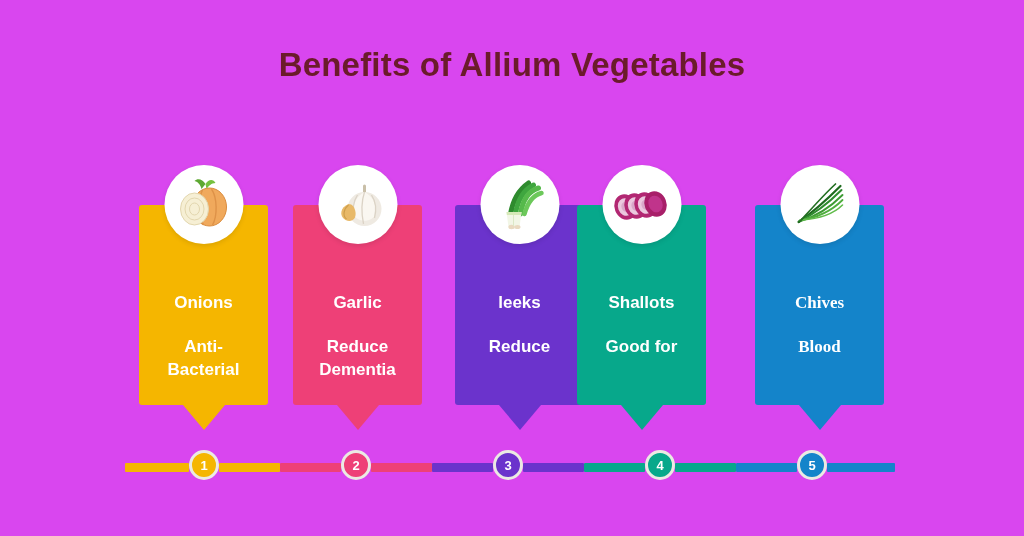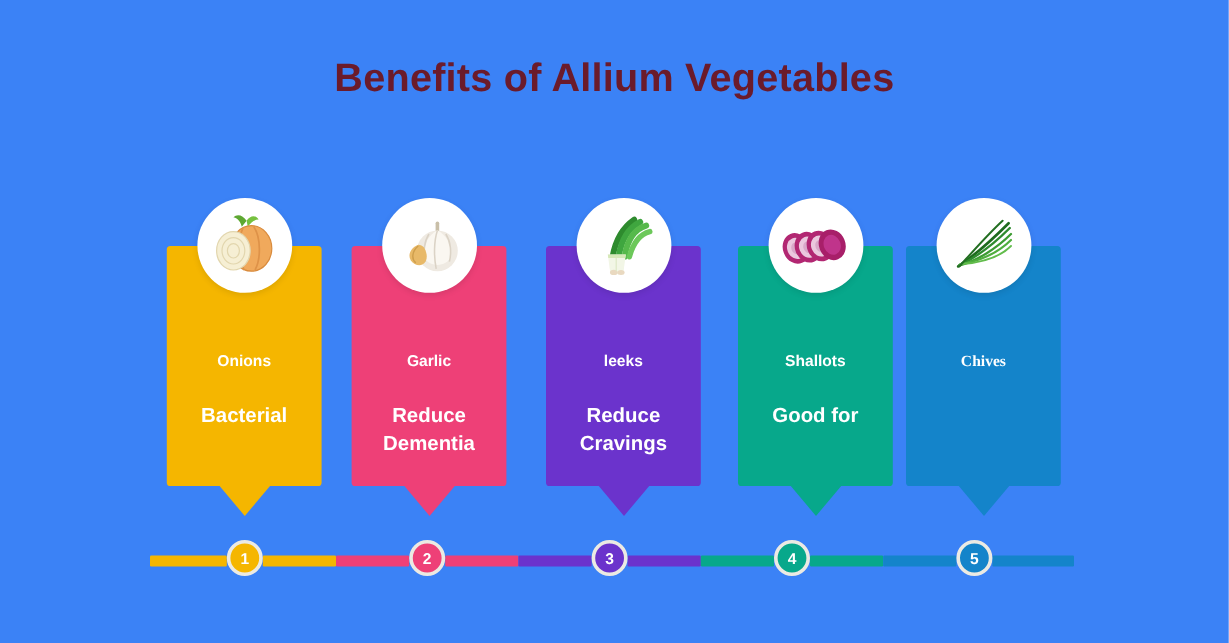--- a/index.html
+++ b/index.html
@@ -9,21 +9,21 @@
   body {
     width: 1024px;
     height: 536px;
     overflow: hidden;
     font-family: "Liberation Sans", sans-serif;
   }
   #infographic {
     position: relative;
     width: 1024px;
     height: 536px;
-    background: #3b82f6;
+    background: #d946ef;
   }
 
   
   .page-title {
     position: absolute;
     top: 46px;
     left: 0;
     width: 1024px;
     text-align: center;
     font-size: 33px;
@@ -77,21 +77,21 @@
     overflow: hidden;
     z-index: 3;
   }
   .card-icon-circle svg { display: block; }
   .card-veg-label {
     position: absolute;
     top: 88px;
     left: 0;
     width: 100%;
     text-align: center;
-    font-size: 13px;
+    font-size: 17px;
     font-weight: bold;
     color: #FFFFFF;
     z-index: 2;
   }
   .card-benefit {
     position: absolute;
     top: 130px;
     left: 6px;
     width: 117px;
     text-align: center;
@@ -153,20 +153,21 @@
       <path d="M30 16 C26 24, 26 42, 31 51" stroke="#DE9248" stroke-width="1.4" fill="none"></path>
       <path d="M39 15 C45 24, 45 42, 40 51" stroke="#DE9248" stroke-width="1.4" fill="none"></path>
       <ellipse cx="22" cy="35" rx="14" ry="16" fill="#F6EFD4"></ellipse>
       <ellipse cx="22" cy="35" rx="14" ry="16" fill="none" stroke="#E2D6AE" stroke-width="1"></ellipse>
       <ellipse cx="22" cy="35" rx="9.5" ry="11" fill="none" stroke="#E2D6AE" stroke-width="1"></ellipse>
       <ellipse cx="22" cy="35" rx="5" ry="6" fill="none" stroke="#E2D6AE" stroke-width="1"></ellipse>
     </svg>
         </div>
         <div class="card-veg-label">Onions</div>
         <div class="card-benefit">
+          <div>Anti-</div>
           <div>Bacterial</div>
         </div>
       </div>
       <div class="card" style="left: 154px;">
         <div class="card-body" style="background: rgb(238, 64, 119);"></div>
         <div class="card-arrow" style="border-top: 25px solid rgb(238, 64, 119);"></div>
         <div class="card-icon-circle">
           <svg width="62" height="62" viewBox="0 0 62 62">
       <path d="M38 12 L38 20" stroke="#C9BFA8" stroke-width="3" stroke-linecap="round"></path>
       <ellipse cx="38" cy="35" rx="17" ry="17" fill="#EFEAE2"></ellipse>
@@ -198,24 +199,23 @@
       <path d="M18 38 L33 38 L31 53 C30 55, 21 55, 20 53 Z" fill="#F2F6E6"></path>
       <path d="M18 38 L33 38 L32.6 41 L18.4 41 Z" fill="#D6E8B8"></path>
       <ellipse cx="23" cy="53" rx="3.2" ry="2.2" fill="#E9D9C0"></ellipse>
       <ellipse cx="29" cy="53" rx="3" ry="2.1" fill="#E9D9C0"></ellipse>
       <path d="M25 41 L25 52" stroke="#DCE8C6" stroke-width="1" fill="none"></path>
     </svg>
         </div>
         <div class="card-veg-label">leeks</div>
         <div class="card-benefit">
           <div>Reduce</div>
-          <div>Cravings</div>
-        </div>
-      </div>
-      <div class="card" style="left: 476px;">
+        </div>
+      </div>
+      <div class="card" style="left: 438px;">
         <div class="card-body" style="background: rgb(7, 168, 139);"></div>
         <div class="card-arrow" style="border-top: 25px solid rgb(7, 168, 139);"></div>
         <div class="card-icon-circle">
           <svg width="64" height="64" viewBox="0 0 64 64">
       <g>
         <ellipse cx="16" cy="34" rx="11" ry="13" transform="rotate(-22 16 34)" fill="#B22772"></ellipse>
         <ellipse cx="16" cy="34" rx="7.5" ry="9" transform="rotate(-22 16 34)" fill="#EBC8DE"></ellipse>
         <ellipse cx="16" cy="34" rx="4" ry="5" transform="rotate(-22 16 34)" fill="#D9A8C9"></ellipse>
       </g>
       <g>
@@ -249,20 +249,21 @@
         <path d="M11 47 C24 41, 40 29, 53 16" stroke="#2E8B2E" stroke-width="2"></path>
         <path d="M12 47 C26 43, 42 33, 54 21" stroke="#3D9B33" stroke-width="1.9"></path>
         <path d="M12 46 C27 44, 43 37, 54 26" stroke="#4FAE3E" stroke-width="1.8"></path>
         <path d="M13 46 C28 45, 44 41, 54 31" stroke="#62BC4C" stroke-width="1.6"></path>
         <path d="M11 48 C21 37, 34 22, 47 10" stroke="#236F22" stroke-width="1.7"></path>
       </g>
     </svg>
         </div>
         <div class="card-veg-label">Chives</div>
         <div class="card-benefit">
+          <div>Blood</div>
         </div>
       </div>
     </div>
 
   <div class="timeline">
       <div class="tl-seg" style="left: 0px; width: 64px; background: rgb(245, 182, 0);"></div>
       <div class="tl-seg" style="left: 94px; width: 61px; background: rgb(245, 182, 0);"></div>
       <div class="tl-seg" style="left: 155px; width: 61px; background: rgb(238, 64, 119);"></div>
       <div class="tl-seg" style="left: 246px; width: 61px; background: rgb(238, 64, 119);"></div>
       <div class="tl-seg" style="left: 307px; width: 61px; background: rgb(107, 51, 204);"></div>

